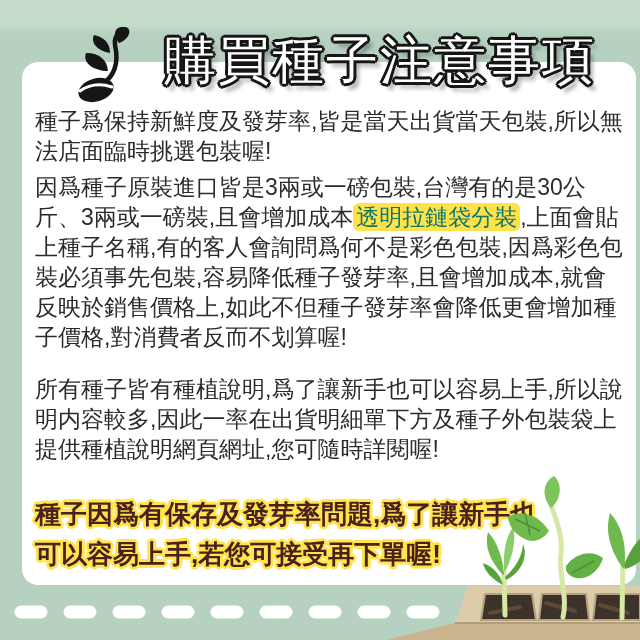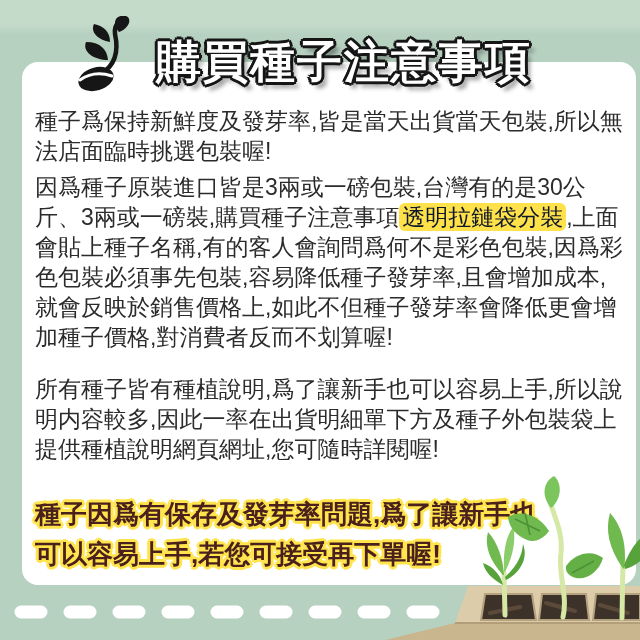--- a/index.html
+++ b/index.html
@@ -15,36 +15,36 @@
     position:absolute;left:22px;top:62px;width:614px;height:523px;
     background:#ffffff;border-radius:16px;z-index:2;
   }
   .card-content{padding:44px 10px 0 13px;}
   .card-content p{
     margin:0 0 6px 0;font-size:23px;line-height:30px;color:#2b2b2b;
     font-weight:500;word-break:break-all;letter-spacing:0;
   }
   p.para-packaging{margin-bottom:22px;}
   p.para-instructions{margin-bottom:30px;}
-  .hl{background:#ffe24a;color:#0f172a;border-radius:6px;padding:1px 3px;}
+  .hl{background:#ffe24a;color:#0f766e;border-radius:6px;padding:1px 3px;}
   .warning{
     width:515px;font-size:26px;line-height:40px;font-weight:700;color:#4a201c;
     word-break:break-all;
     text-shadow:
       -2px -2px 0 #ffe44d, 0 -2px 0 #ffe44d, 2px -2px 0 #ffe44d,
       -2px  0   0 #ffe44d, 2px  0   0 #ffe44d,
       -2px  2px 0 #ffe44d, 0  2px 0 #ffe44d, 2px 2px 0 #ffe44d,
       -3px 0 0 #ffe44d, 3px 0 0 #ffe44d, 0 3px 0 #ffe44d, 0 -3px 0 #ffe44d;
   }
   .header{
     position:absolute;left:74px;top:16px;z-index:3;
     display:flex;align-items:flex-end;gap:10px;
   }
   .title{
-    margin:8px;font-size:45px;font-weight:700;color:#ffffff;letter-spacing:2px;
+    margin:16px;font-size:52px;font-weight:400;color:#ffffff;letter-spacing:2px;
     line-height:1.1;
     text-shadow:
       -2px -2px 0 #161616, 0 -3px 0 #161616, 2px -2px 0 #161616,
       -3px  0   0 #161616, 3px  0   0 #161616,
       -2px  2px 0 #161616, 0  3px 0 #161616, 2px 2px 0 #161616,
       5px 6px 4px rgba(40,40,40,0.45);
   }
   .dashes{position:absolute;left:12px;top:605px;z-index:1;}
   .tray{position:absolute;left:370px;top:475px;z-index:4;}
 </style>
@@ -53,21 +53,21 @@
 
 <div class="stage">
 
   <svg class="dashes" width="450" height="14">
     <line x1="9" y1="7" x2="444" y2="7" stroke="#ffffff" stroke-width="13" stroke-linecap="round" stroke-dasharray="20 29"></line>
   </svg>
 
   <div class="card">
     <div class="card-content">
       <p class="para-freshness"><span>種子爲保持新鮮度及發芽率,皆是當天出貨當天包裝,所以無法店面臨時挑選包裝喔!</span></p>
-      <p class="para-packaging"><span>因爲種子原裝進口皆是3兩或一磅包裝,台灣有的是30公斤、3兩或一磅裝,購買種子注意事項</span><span class="hl">透明拉鏈袋分裝</span><span>,上面會貼上種子名稱,有的客人會詢問爲何不是彩色包裝,因爲彩色包裝必須事先包裝,容易降低種子發芽率,且會增加成本,就會反映於銷售價格上,如此不但種子發芽率會降低更會增加種子價格,對消費者反而不划算喔!</span></p>
+      <p class="para-packaging"><span>因爲種子原裝進口皆是3兩或一磅包裝,台灣有的是30公斤、3兩或一磅裝,且會增加成本</span><span class="hl">透明拉鏈袋分裝</span><span>,上面會貼上種子名稱,有的客人會詢問爲何不是彩色包裝,因爲彩色包裝必須事先包裝,容易降低種子發芽率,且會增加成本,就會反映於銷售價格上,如此不但種子發芽率會降低更會增加種子價格,對消費者反而不划算喔!</span></p>
       <p class="para-instructions"><span>所有種子皆有種植說明,爲了讓新手也可以容易上手,所以說明内容較多,因此一率在出貨明細單下方及種子外包裝袋上提供種植說明網頁網址,您可隨時詳閱喔!</span></p>
       <div class="warning">種子因爲有保存及發芽率問題,爲了讓新手也可以容易上手,若您可接受再下單喔!</div>
     </div>
   </div>
 
   <div class="header">
     <svg width="64" height="78" viewBox="0 0 64 78">
       <g fill="#161616" stroke="none">
 
         <path d="M27,58 C40,50 45,36 41,18 C40,12 42,8 46,4" fill="none" stroke="#161616" stroke-width="4.5" stroke-linecap="round"></path>

